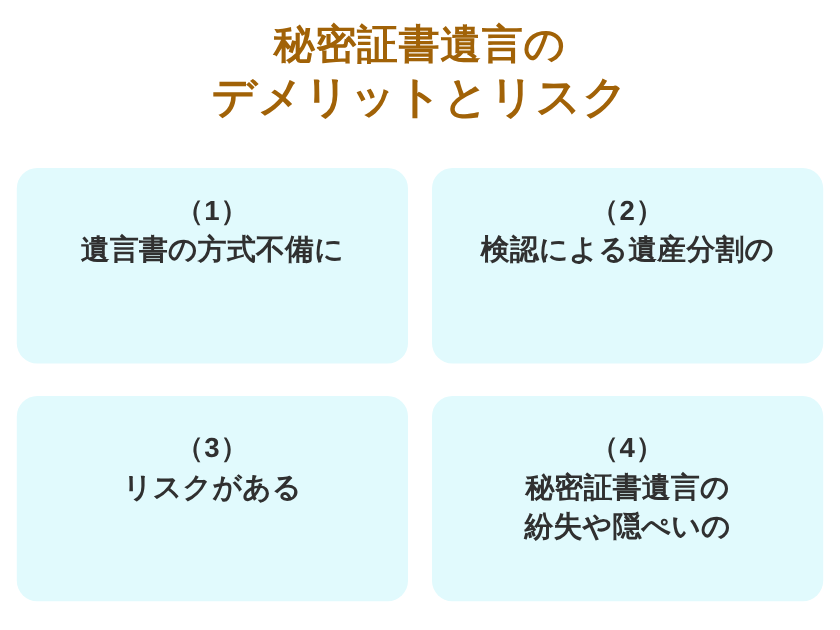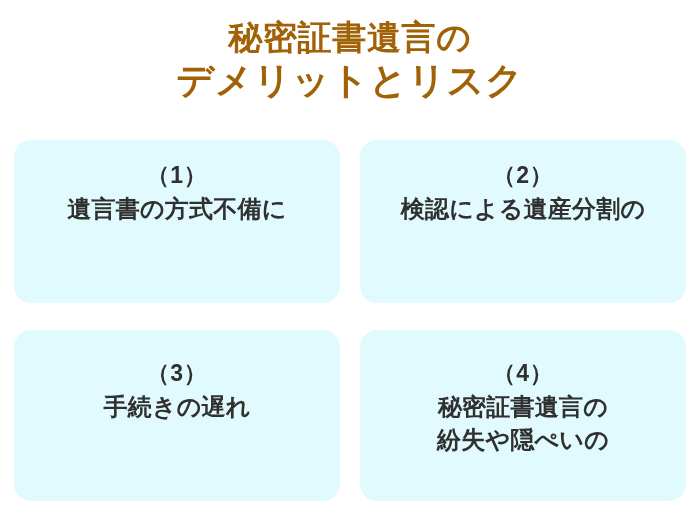--- a/index.html
+++ b/index.html
@@ -110,21 +110,21 @@
       <span class="card-line">遺言書の方式不備に</span>
     </div>
 
     <div class="card card-upper">
       <span class="card-line card-index">（2）</span>
       <span class="card-line">検認による遺産分割の</span>
     </div>
 
     <div class="card card-lower">
       <span class="card-line card-index">（3）</span>
-      <span class="card-line">手続きの遅れ</span>
+      <span class="card-line">リスクがある</span>
     </div>
 
     <div class="card card-lower">
       <span class="card-line card-index">（4）</span>
       <span class="card-line">秘密証書遺言の</span>
       <span class="card-line">紛失や隠ぺいの</span>
     </div>
 
   </div>
 </div>

